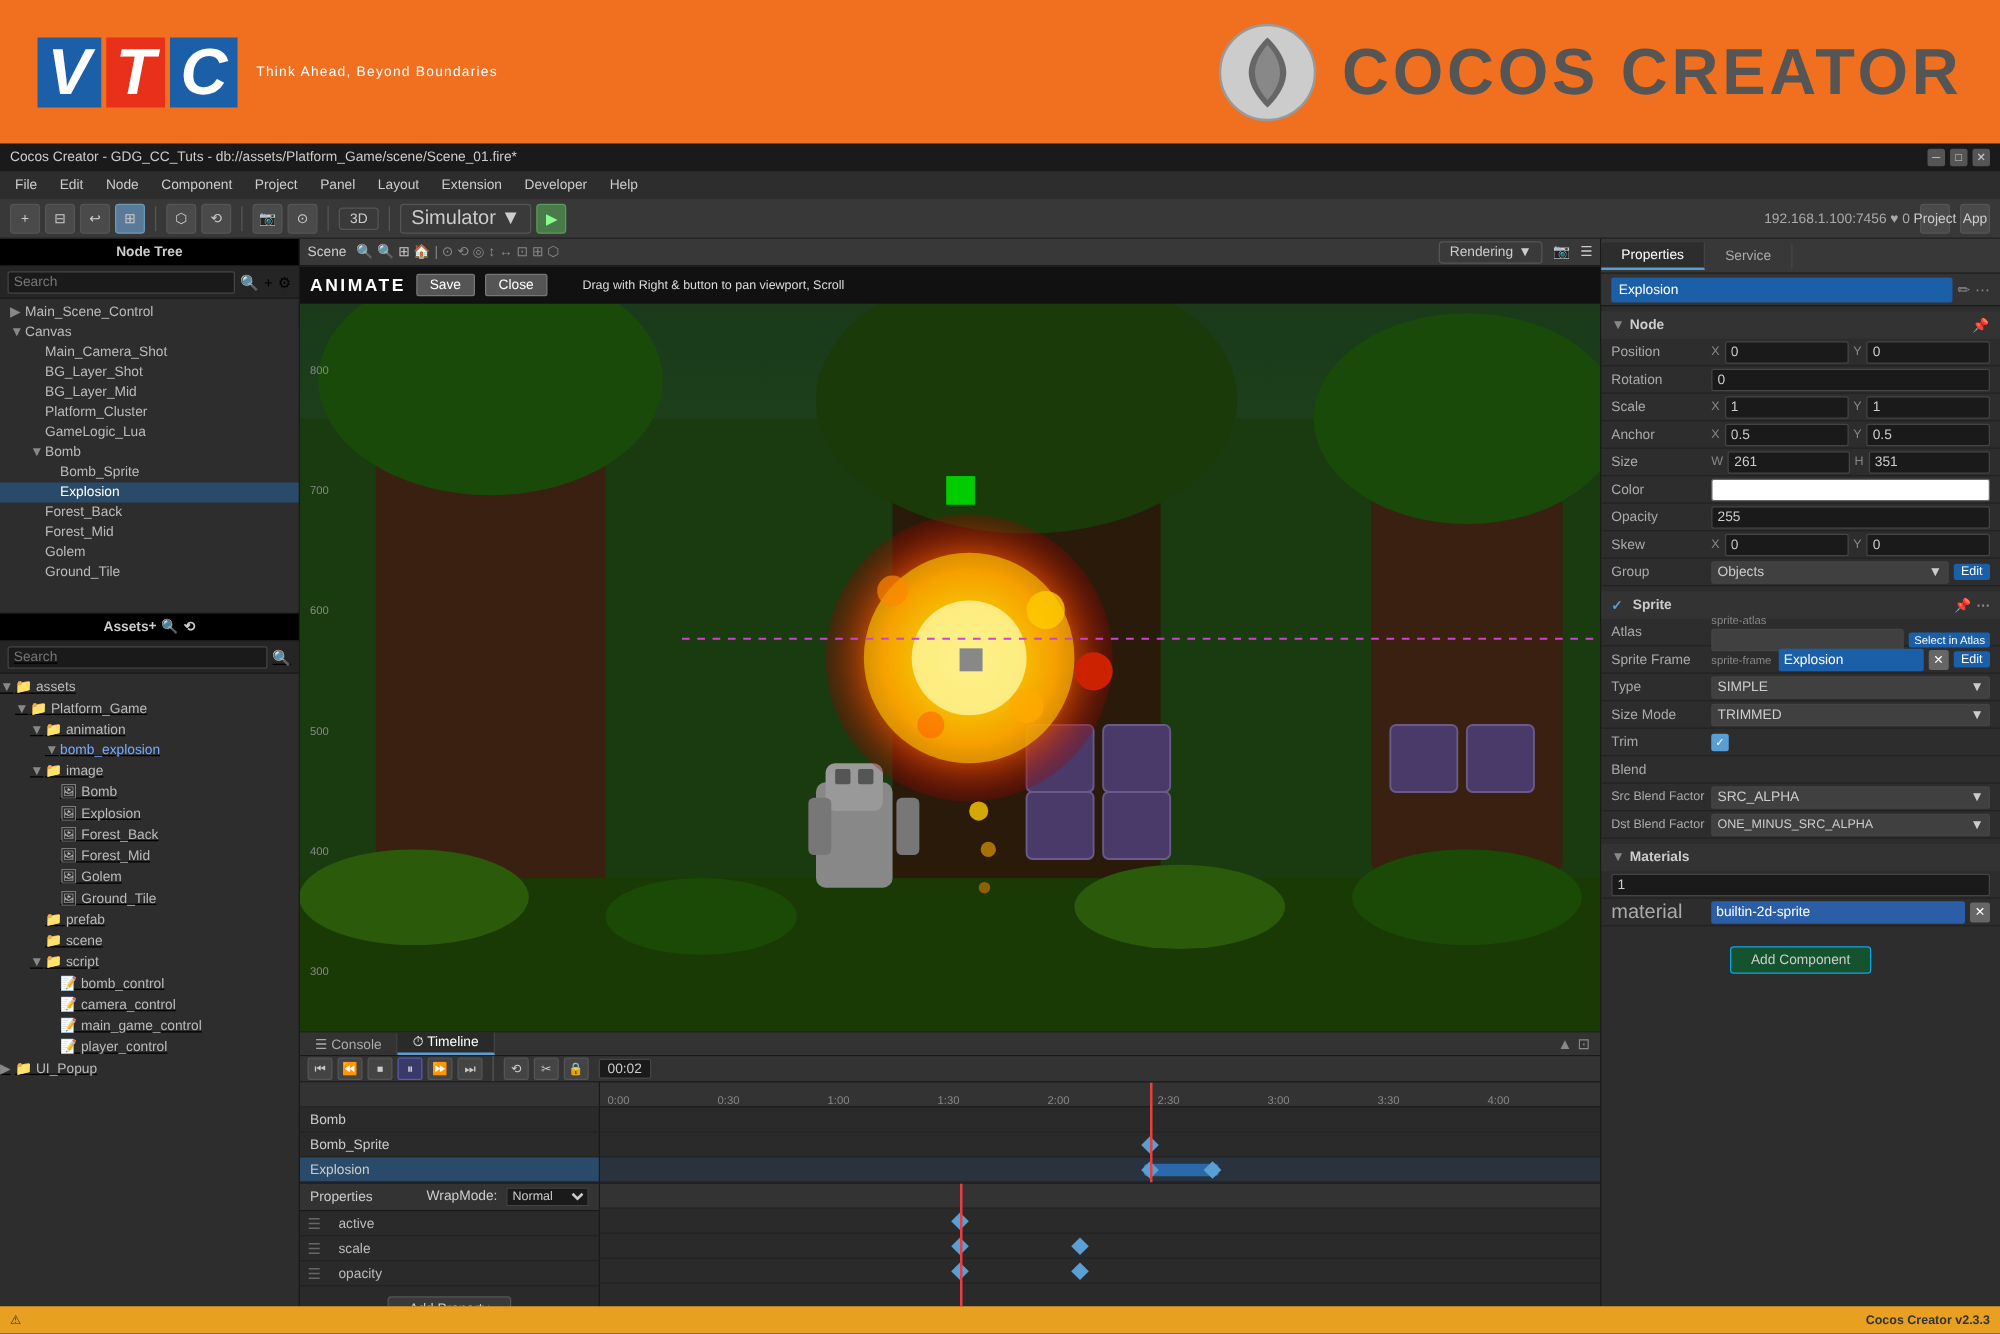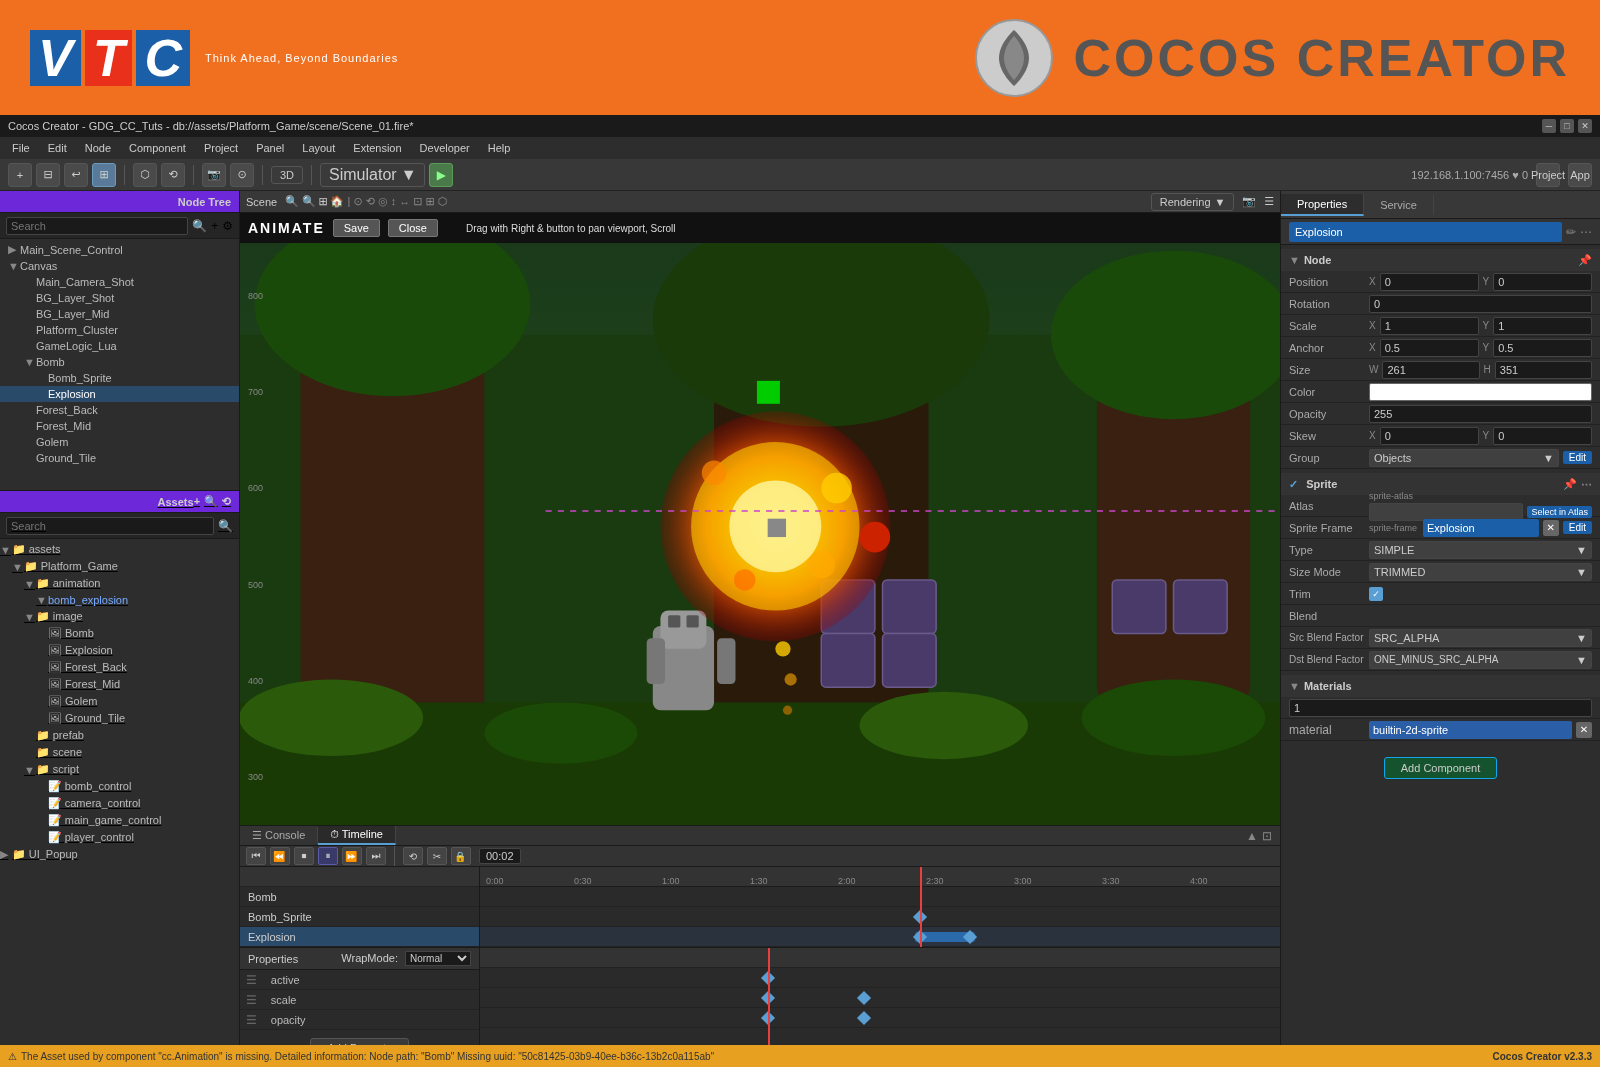--- a/index.html
+++ b/index.html
@@ -205,29 +205,29 @@
 
     
     #node-tree {
       height: 300px;
       border-bottom: 1px solid #1a1a1a;
       display: flex;
       flex-direction: column;
     }
     .panel-header {
       height: 22px;
-      background: #6d28d9;
+      background: #000000;
       display: flex;
       align-items: center;
       padding: 0 8px;
       color: #ccc;
       font-size: 11px;
       font-weight: bold;
       border-bottom: 1px solid #1a1a1a;
-      justify-content: flex-end;
+      justify-content: center;
     }
     .search-bar {
       height: 26px;
       background: #252525;
       display: flex;
       align-items: center;
       padding: 0 6px;
       gap: 4px;
       border-bottom: 1px solid #1a1a1a;
     }
@@ -1425,37 +1425,36 @@
         <div class="section-header" style="margin-top:4px">
           <span class="arrow">▼</span>
           <span>Materials</span>
         </div>
 
         <div class="prop-field">
           <input class="field-input" value="1" style="width: 40px;">
         </div>
 
         <div class="prop-field">
-          <span class="prop-label" style="font-size:12px">material</span>
+          <span class="prop-label" style="font-size:16px">material</span>
           <div class="prop-value">
             <div style="flex:1;background:#2a5fa8;border-radius:2px;padding:1px 4px;color:white;font-size:11px;height:18px;display:flex;align-items:center">
               builtin-2d-sprite
             </div>
             <div class="x-btn">✕</div>
           </div>
         </div>
 
         <div style="display:flex;justify-content:center;padding:8px">
           <button class="add-component-btn">Add Component</button>
         </div>
 
       </div>
     </div>
 
   </div>
 
   <div id="status-bar">
     <span>⚠</span>
-    <span style="flex:1;overflow:hidden;text-overflow:ellipsis;white-space:nowrap">The Asset used by component "cc.Animation" is missing. Detailed information: Node path: "Bomb" Missing uuid: "50c81425-03b9-40ee-b36c-13b2c0a115ab"</span>
     <span style="margin-left:auto;white-space:nowrap;font-weight:bold">Cocos Creator v2.3.3</span>
   </div>
 
 </div>
 
 </body></html>

